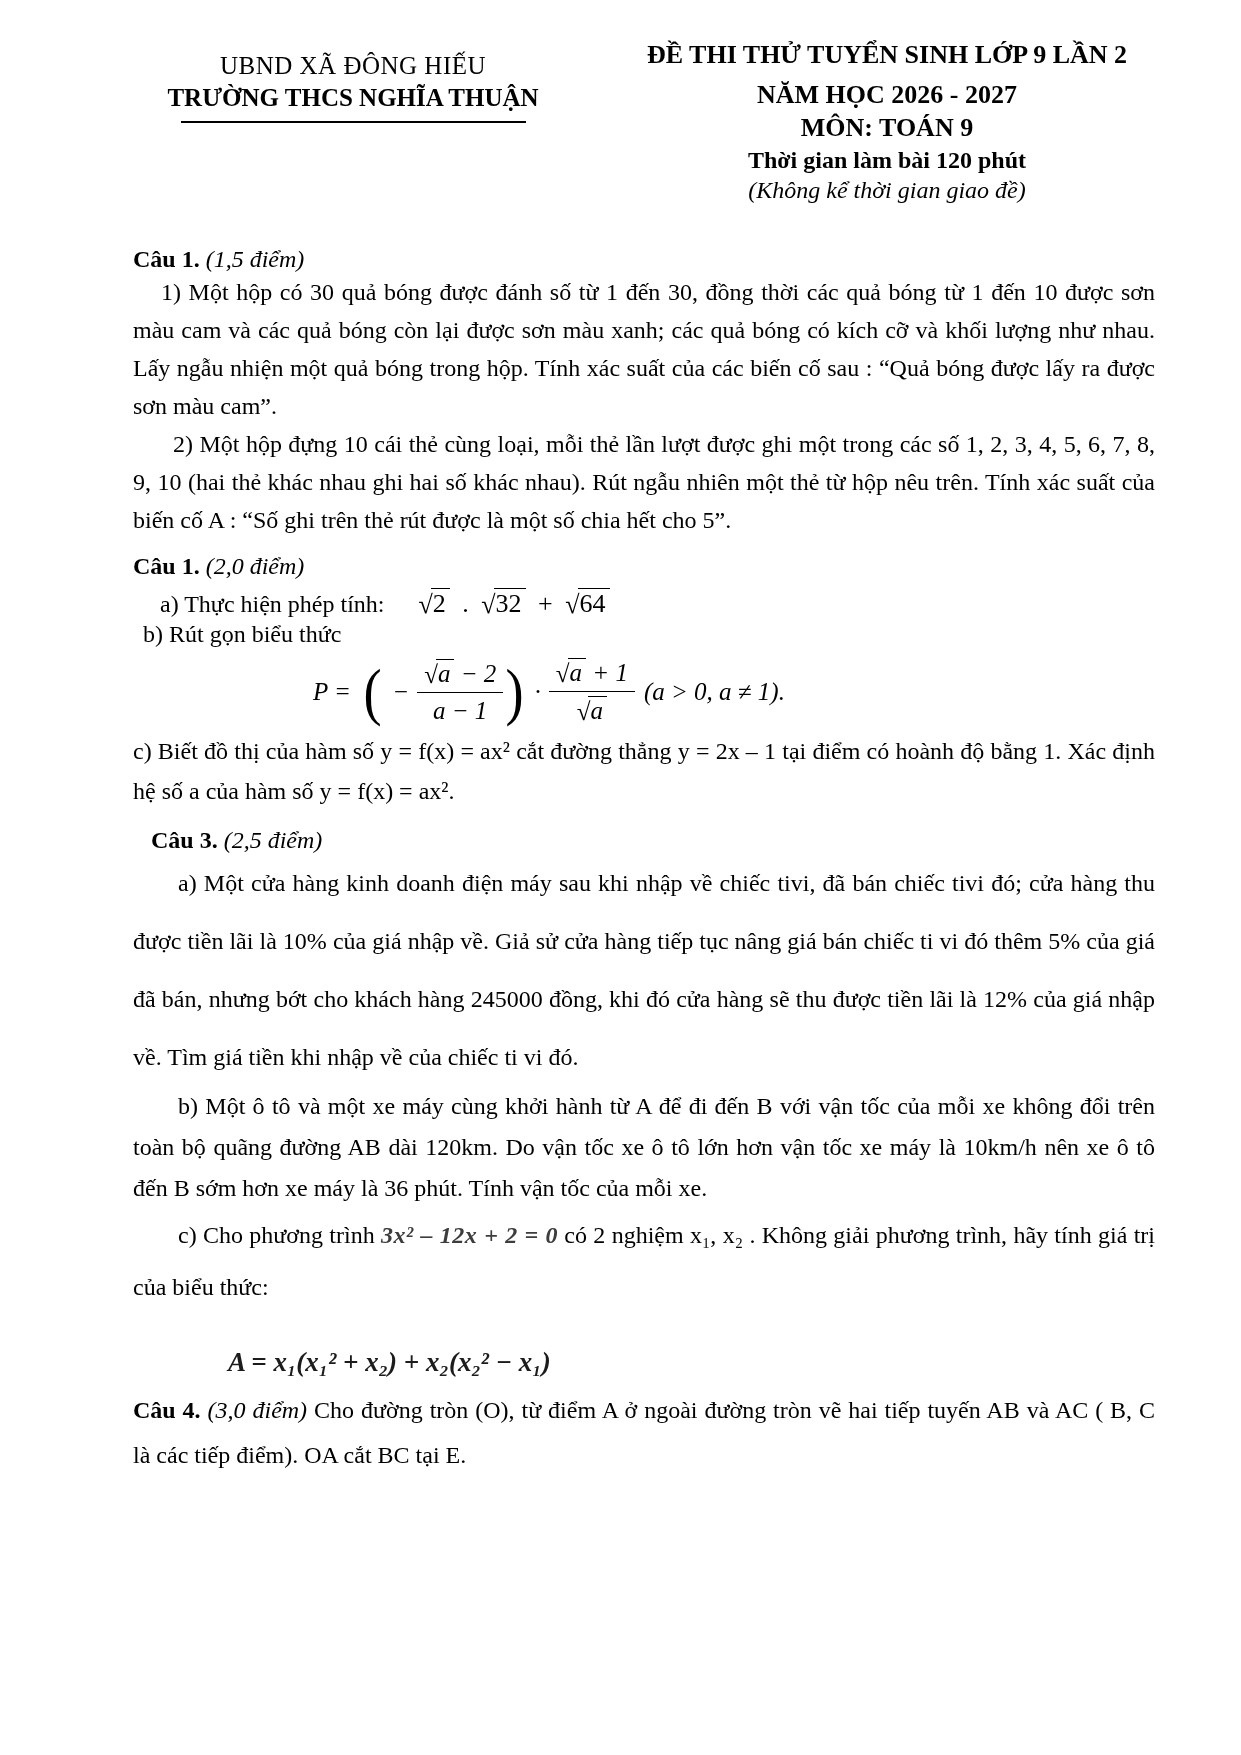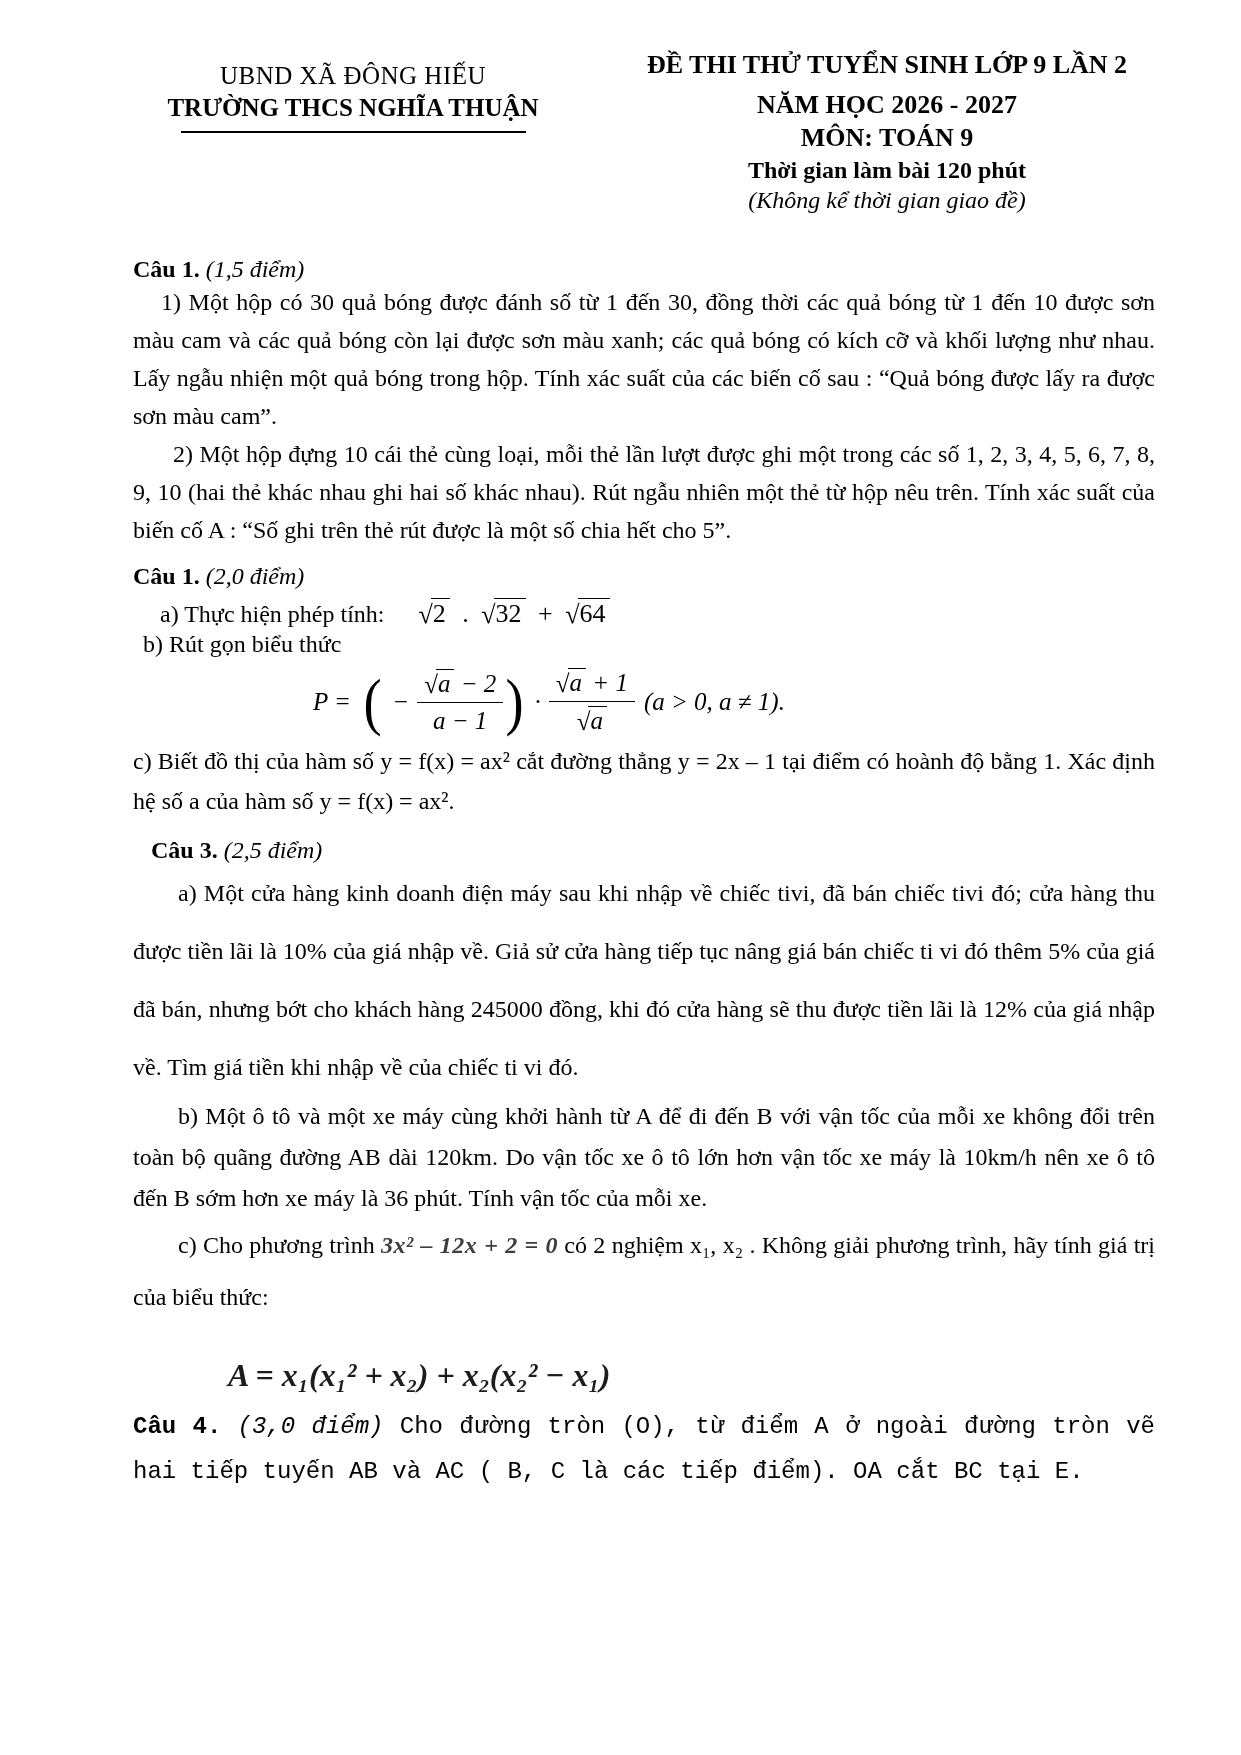--- a/index.html
+++ b/index.html
@@ -4,21 +4,21 @@
 <style>
   html,body { margin:0; padding:0; background:#ffffff; }
   .page {
     position:relative;
     width:1241px; height:1755px;
     box-sizing:border-box;
     background:#ffffff;
     color:#000;
     font-family:"Liberation Serif", serif;
     font-size:24px;
-    padding:50px 86px 30px 133px;
+    padding:40px 86px 30px 133px;
     overflow:hidden;
   }
   
   .hdr { display:flex; }
   .hdr-left { width:440px; text-align:center; padding-top:12px; }
   .h-l1 { font-size:25px; letter-spacing:0.5px; }
   .h-l2 { font-size:25px; font-weight:bold; margin-top:4px; }
   .h-rule { width:345px; border-top:2px solid #000; margin:9px auto 0 auto; height:0; }
   .hdr-right { flex:1; text-align:center; padding-left:46px; }
   .h-r1 { font-size:26px; font-weight:bold; }
@@ -59,24 +59,24 @@
   .prow { display:flex; align-items:center; margin:10px 0 6px 180px; font-size:25px; font-style:italic; }
   .plhs { margin-right:10px; }
   .bigp { font-size:64px; font-weight:400; line-height:0; font-style:normal; transform:scaleX(0.85); margin:0 1px; }
   .frac { display:inline-block; text-align:center; vertical-align:middle; }
   .frac .num { display:block; border-bottom:1.8px solid #000; padding:0 7px 4px 7px; }
   .frac .den { display:block; padding:4px 7px 0 7px; }
   .mop2 { margin:0 8px; }
   .pcond { margin-left:9px; }
 
   .eqimg { font-weight:bold; font-style:italic; color:#3d3d3d; letter-spacing:0.5px; }
-  .aformula { margin:34px 0 10px 95px; font-size:32px; font-weight:bold; font-style:italic; color:#1c1c1c; }
+  .aformula { margin:34px 0 10px 95px; font-size:27px; font-weight:bold; font-style:italic; color:#1c1c1c; }
 
   .cau3c { margin-top:10px; }
-  .cau4 { margin-top:14px;font-family:Liberation Mono, monospace; }
+  .cau4 { margin-top:14px; }
 </style>
 </head>
 <body>
 
 <div class="page">
 
   <div class="hdr">
     <div class="hdr-left">
       <div class="h-l1">UBND XÃ ĐÔNG HIẾU</div>
       <div class="h-l2">TRƯỜNG THCS NGHĨA THUẬN</div>

